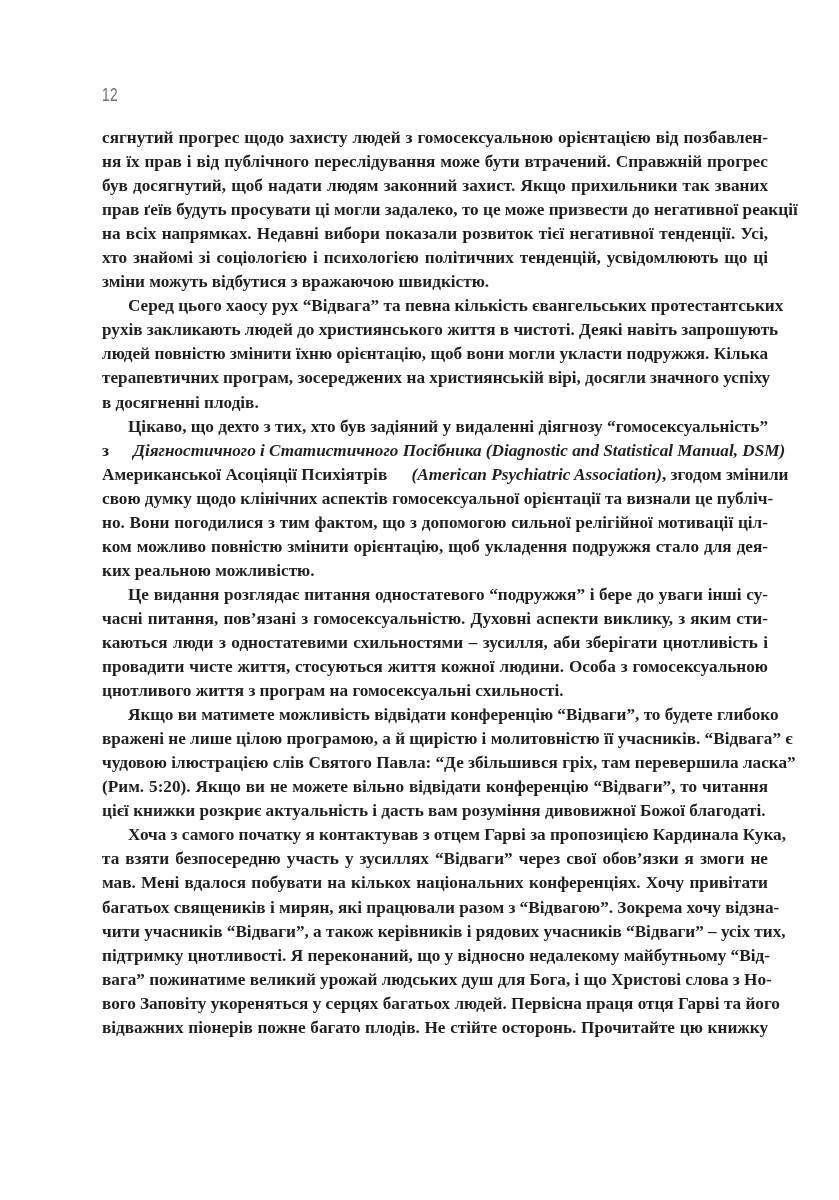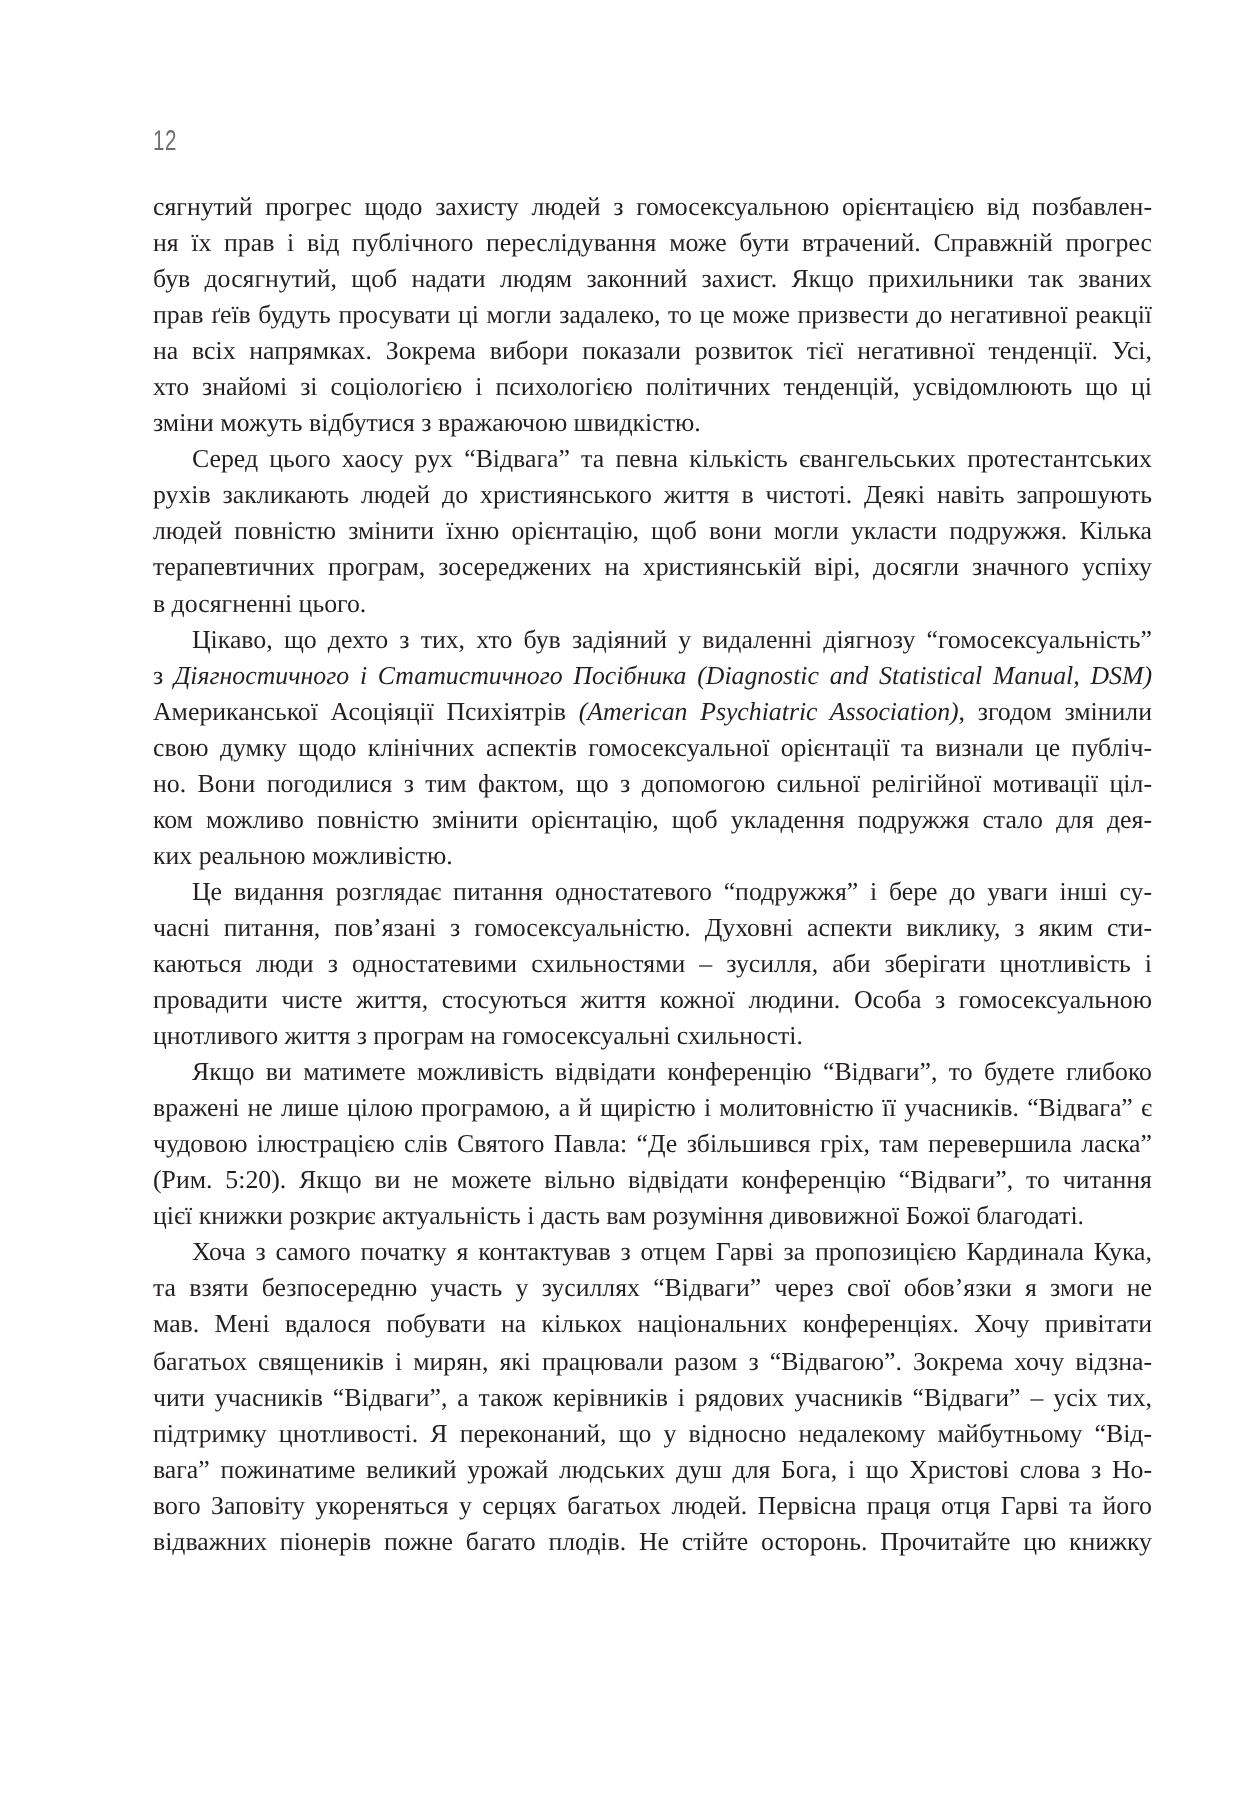--- a/index.html
+++ b/index.html
@@ -7,48 +7,48 @@
   .page-number {
     position:absolute; left:102px; top:84px;
     font-family:"Liberation Sans Narrow","Liberation Sans", sans-serif;
     font-size:19px; color:#6d6e71; font-weight:300;
     transform:scaleX(0.72); transform-origin:left top; letter-spacing:0.5px;
   }
   .body-text {
     position:absolute; left:102px; top:126px; width:666px;
     font-family:"Liberation Serif", serif;
     font-size:17.2px; line-height:24.05px; color:#231f20;
-    text-align:justify; hyphens:manual;
+    text-align:justify; hyphens:manual;font-weight:bold;
   }
   .line { display:block; text-align:justify; text-align-last:justify; white-space:nowrap; }
   .line.last { text-align-last:left; }
   .line.indent { padding-left:26px; }
-  em { font-style:italic; }
+  em { font-style:italic;margin-left:20px; }
 </style>
 </head>
 <body>
 
 <div class="page-number">12</div>
 
 <div class="body-text" id="body">
     <div>
       <span class="line">сягнутий прогрес щодо захисту людей з гомосексуальною орієнтацією від позбавлен-</span>
       <span class="line">ня їх прав і від публічного переслідування може бути втрачений. Справжній прогрес</span>
       <span class="line">був досягнутий, щоб надати людям законний захист. Якщо прихильники так званих</span>
       <span class="line">прав ґеїв будуть просувати ці могли задалеко, то це може призвести до негативної реакції</span>
-      <span class="line">на всіх напрямках. Зокрема вибори показали розвиток тієї негативної тенденції. Усі,</span>
+      <span class="line">на всіх напрямках. Недавні вибори показали розвиток тієї негативної тенденції. Усі,</span>
       <span class="line">хто знайомі зі соціологією і психологією політичних тенденцій, усвідомлюють що ці</span>
       <span class="line last">зміни можуть відбутися з вражаючою швидкістю.</span>
     </div>
     <div>
       <span class="line indent">Серед цього хаосу рух “Відвага” та певна кількість євангельських протестантських</span>
       <span class="line">рухів закликають людей до християнського життя в чистоті. Деякі навіть запрошують</span>
       <span class="line">людей повністю змінити їхню орієнтацію, щоб вони могли укласти подружжя. Кілька</span>
       <span class="line">терапевтичних програм, зосереджених на християнській вірі, досягли значного успіху</span>
-      <span class="line last">в досягненні цього.</span>
+      <span class="line last">в досягненні плодів.</span>
     </div>
     <div>
       <span class="line indent">Цікаво, що дехто з тих, хто був задіяний у видаленні діягнозу “гомосексуальність”</span>
       <span class="line">з <em>Діягностичного і Статистичного Посібника (Diagnostic and Statistical Manual, DSM)</em></span>
       <span class="line">Американської Асоціяції Психіятрів <em>(American Psychiatric Association)</em>, згодом змінили</span>
       <span class="line">свою думку щодо клінічних аспектів гомосексуальної орієнтації та визнали це публіч-</span>
       <span class="line">но. Вони погодилися з тим фактом, що з допомогою сильної релігійної мотивації ціл-</span>
       <span class="line">ком можливо повністю змінити орієнтацію, щоб укладення подружжя стало для дея-</span>
       <span class="line last">ких реальною можливістю.</span>
     </div>

